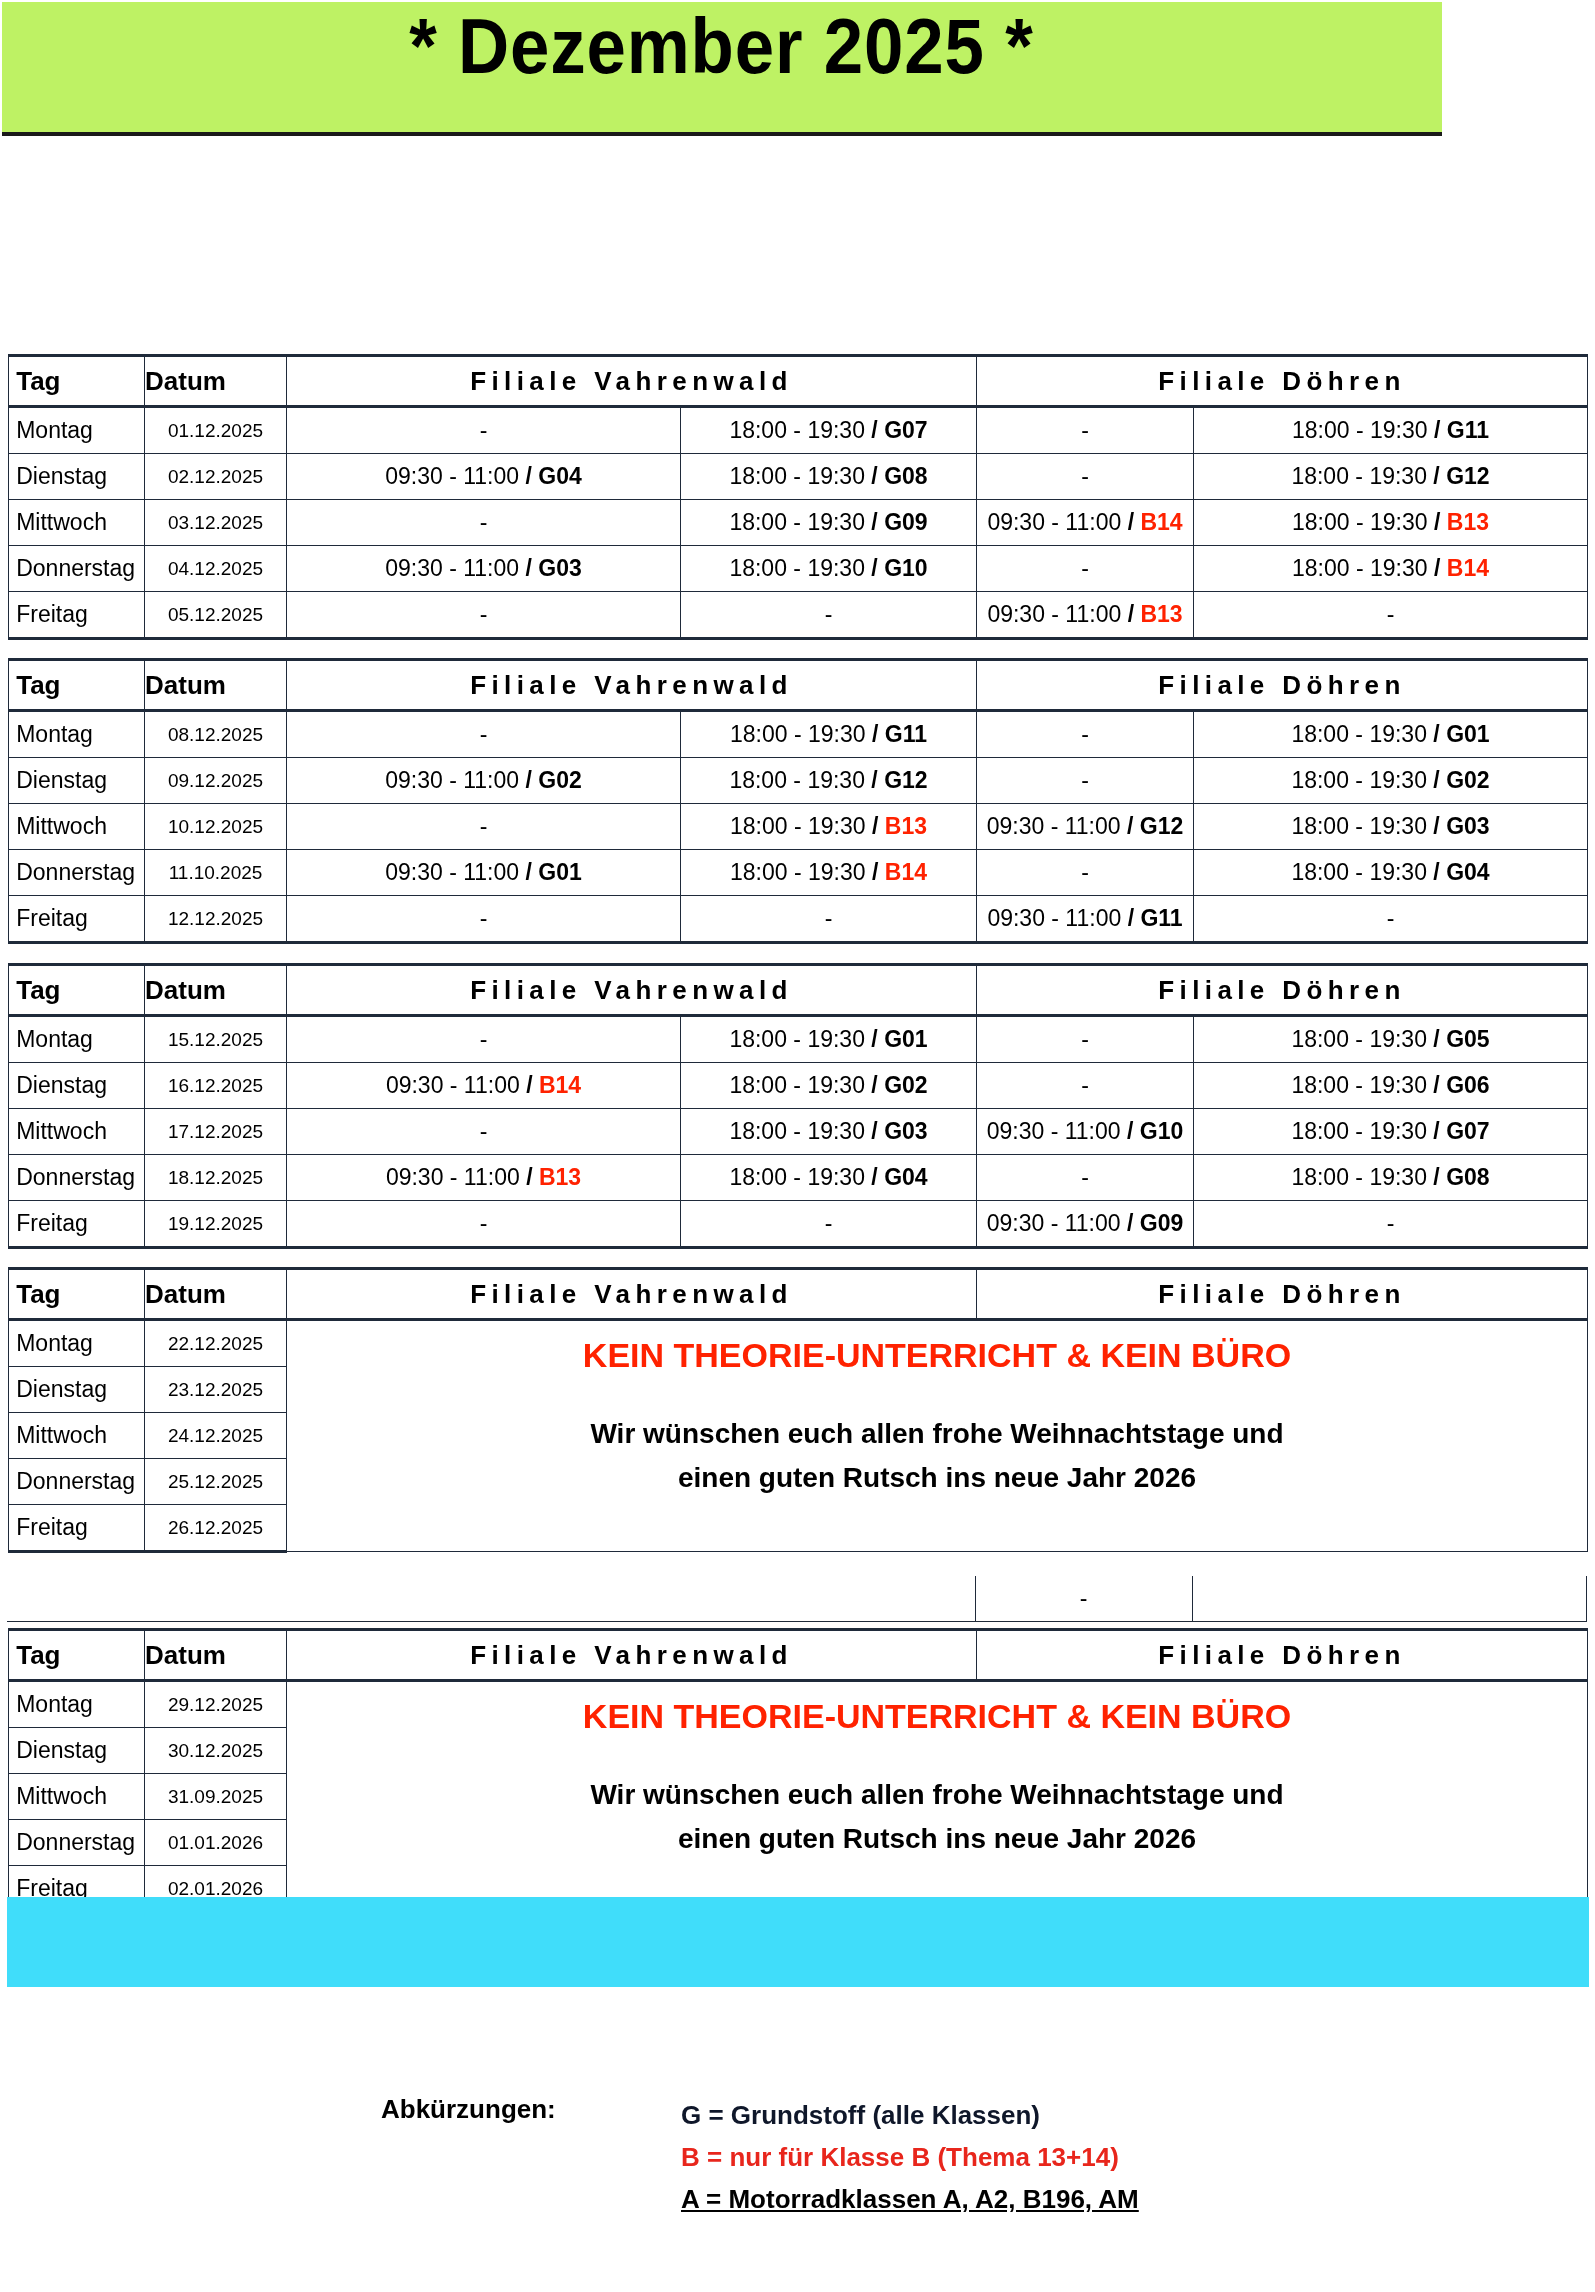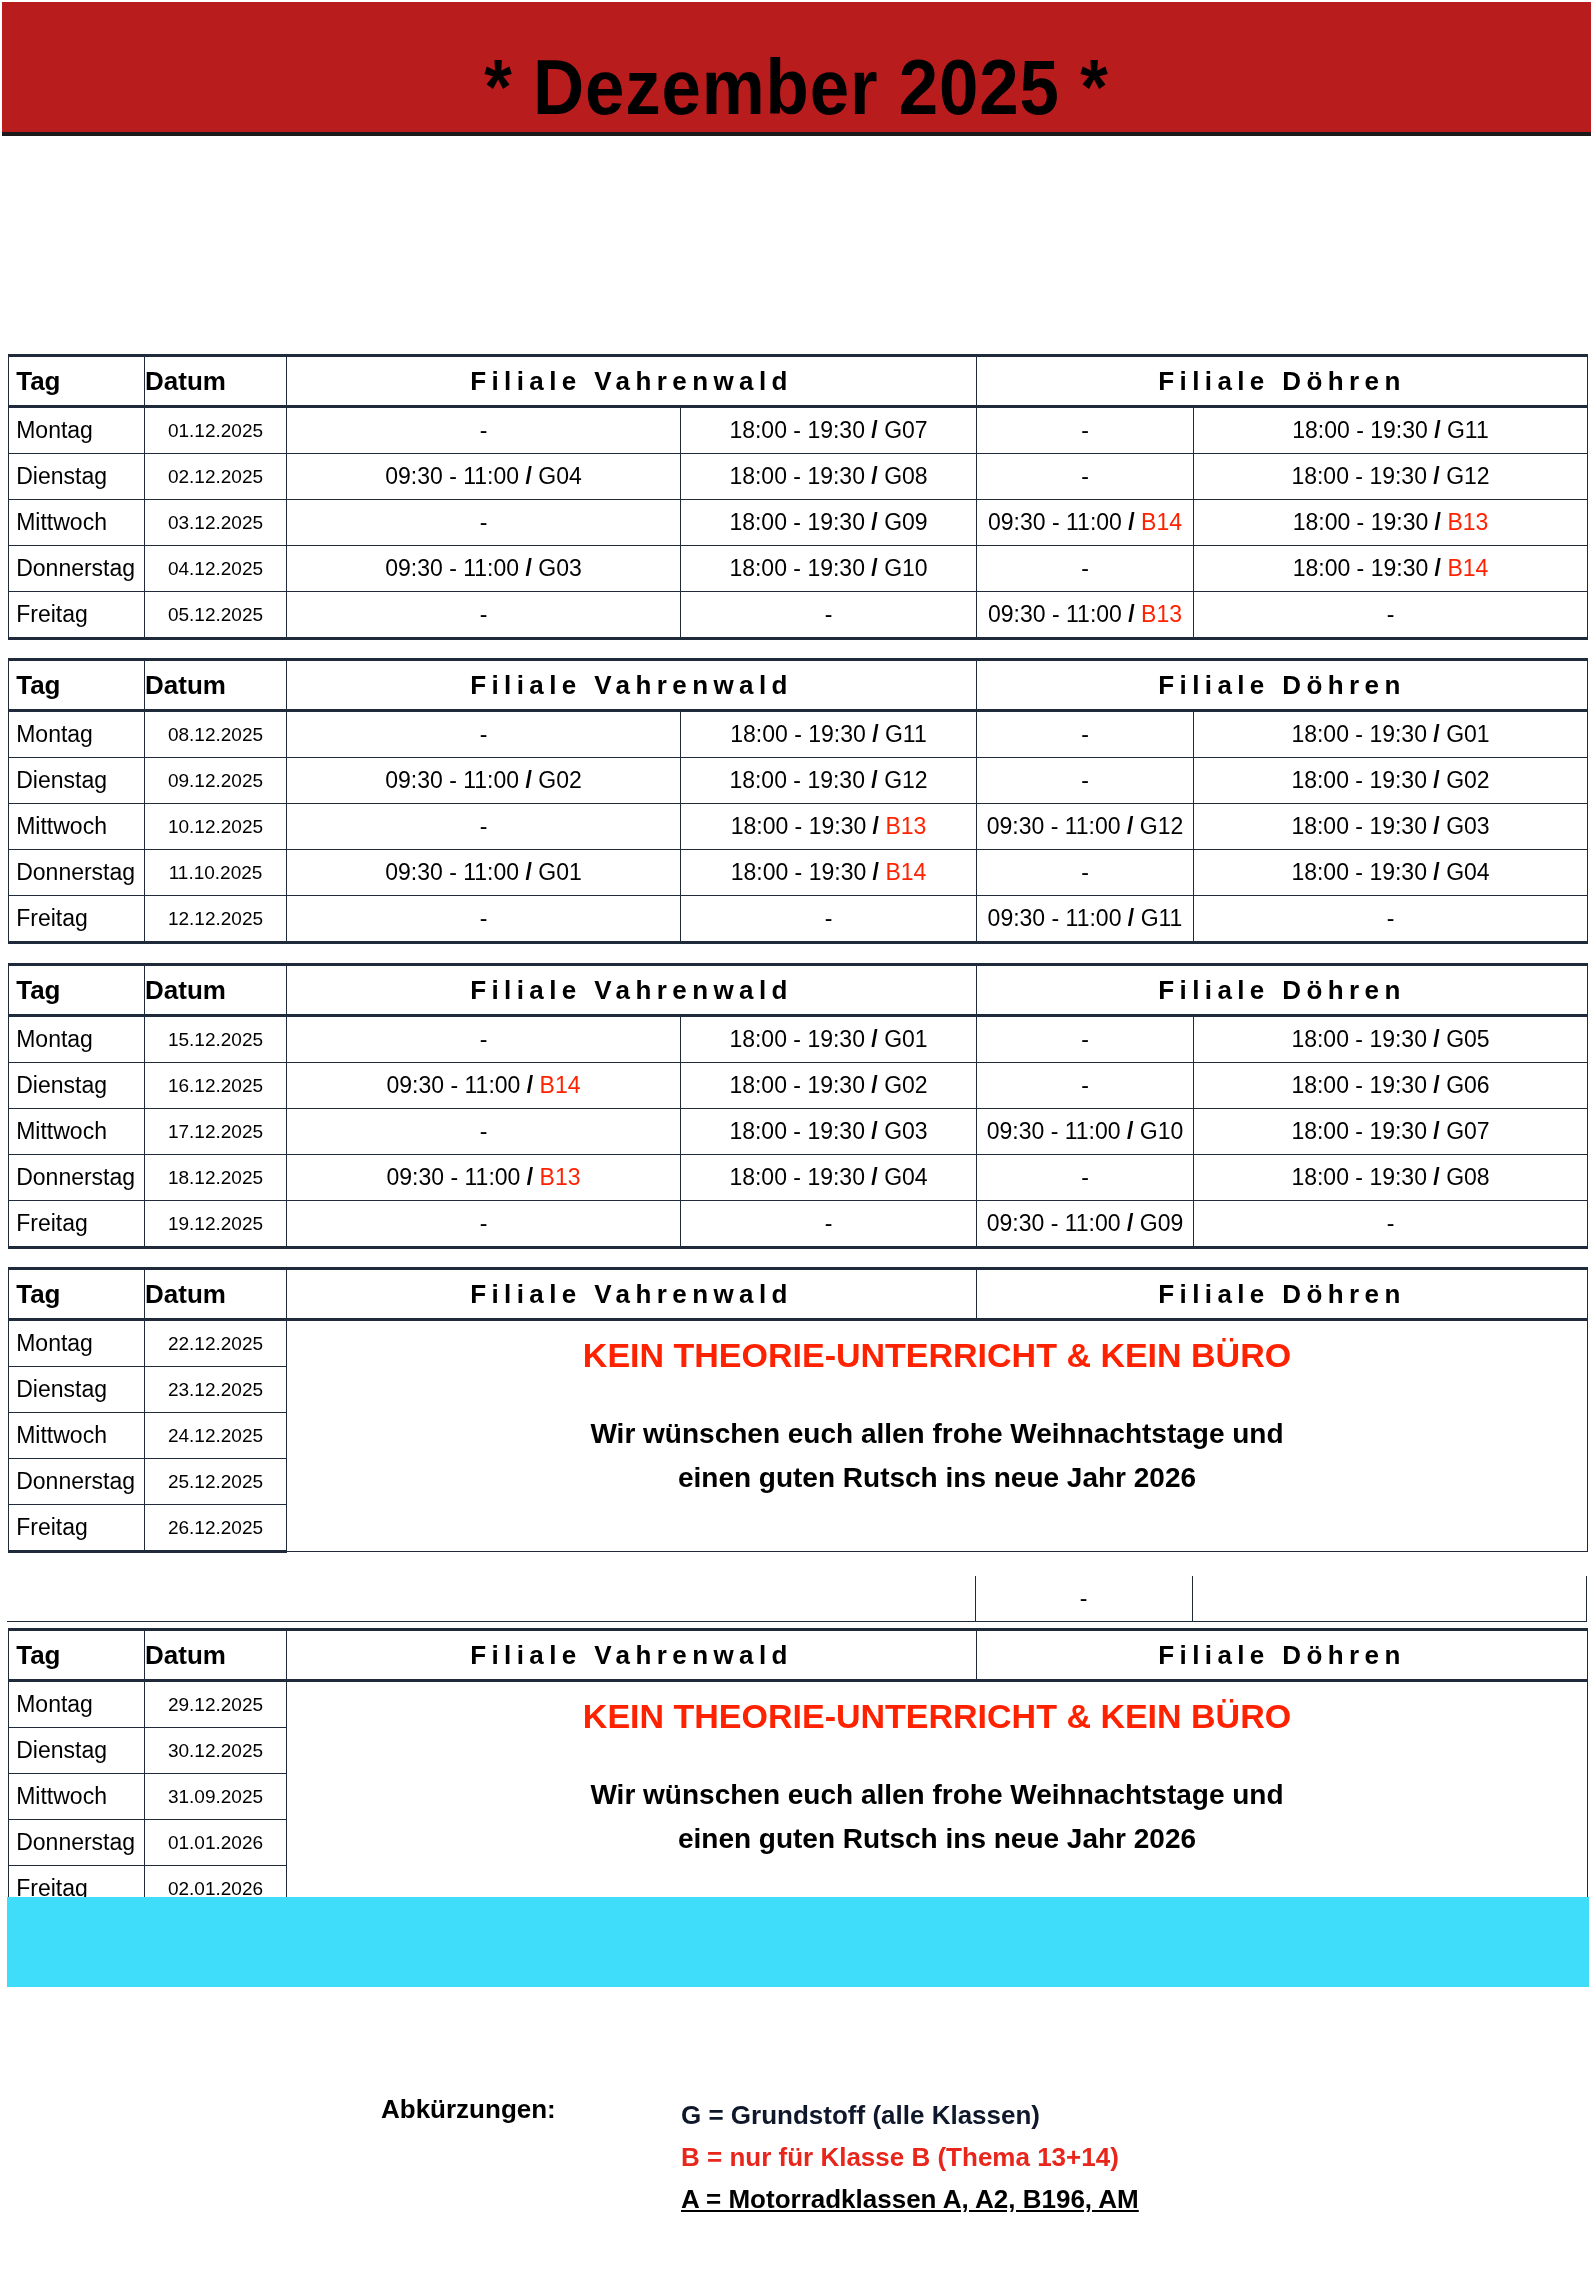--- a/index.html
+++ b/index.html
@@ -15,27 +15,27 @@
     font-family: "Liberation Sans", sans-serif;
     color: #000000;
     overflow: hidden;
   }
 
   
   .title-banner {
     position: absolute;
     left: 1.8px;
     top: 1.8px;
-    width: 1589px;
+    width: 1440px;
     height: 134px;
-    background: #b91c1c;
+    background: #bef264;
     border-bottom: 4.5px solid #1a1a1a;
     box-sizing: border-box;
     display: flex;
-    align-items: flex-end;
+    align-items: flex-start;
     justify-content: center;
   }
   .title-banner .title-text {
     font-size: 77px;
     font-weight: bold;
     letter-spacing: 0.9px;
     color: #000000;
     white-space: nowrap;
     transform: scaleX(0.92);
   }
@@ -85,21 +85,21 @@
   }
   td.cell-datum {
     text-align: center;
     font-size: 19px;
   }
   td.cell-slot {
     text-align: center;
     font-size: 23px;
   }
   td.cell-slot .code {
-    font-weight: normal;
+    font-weight: bold;
   }
   td.cell-slot .code.b {
     color: #ff2200;
   }
   td.cell-slot .slash {
     font-weight: bold;
   }
   td.cell-empty {
     text-align: center;
     font-size: 23px;

